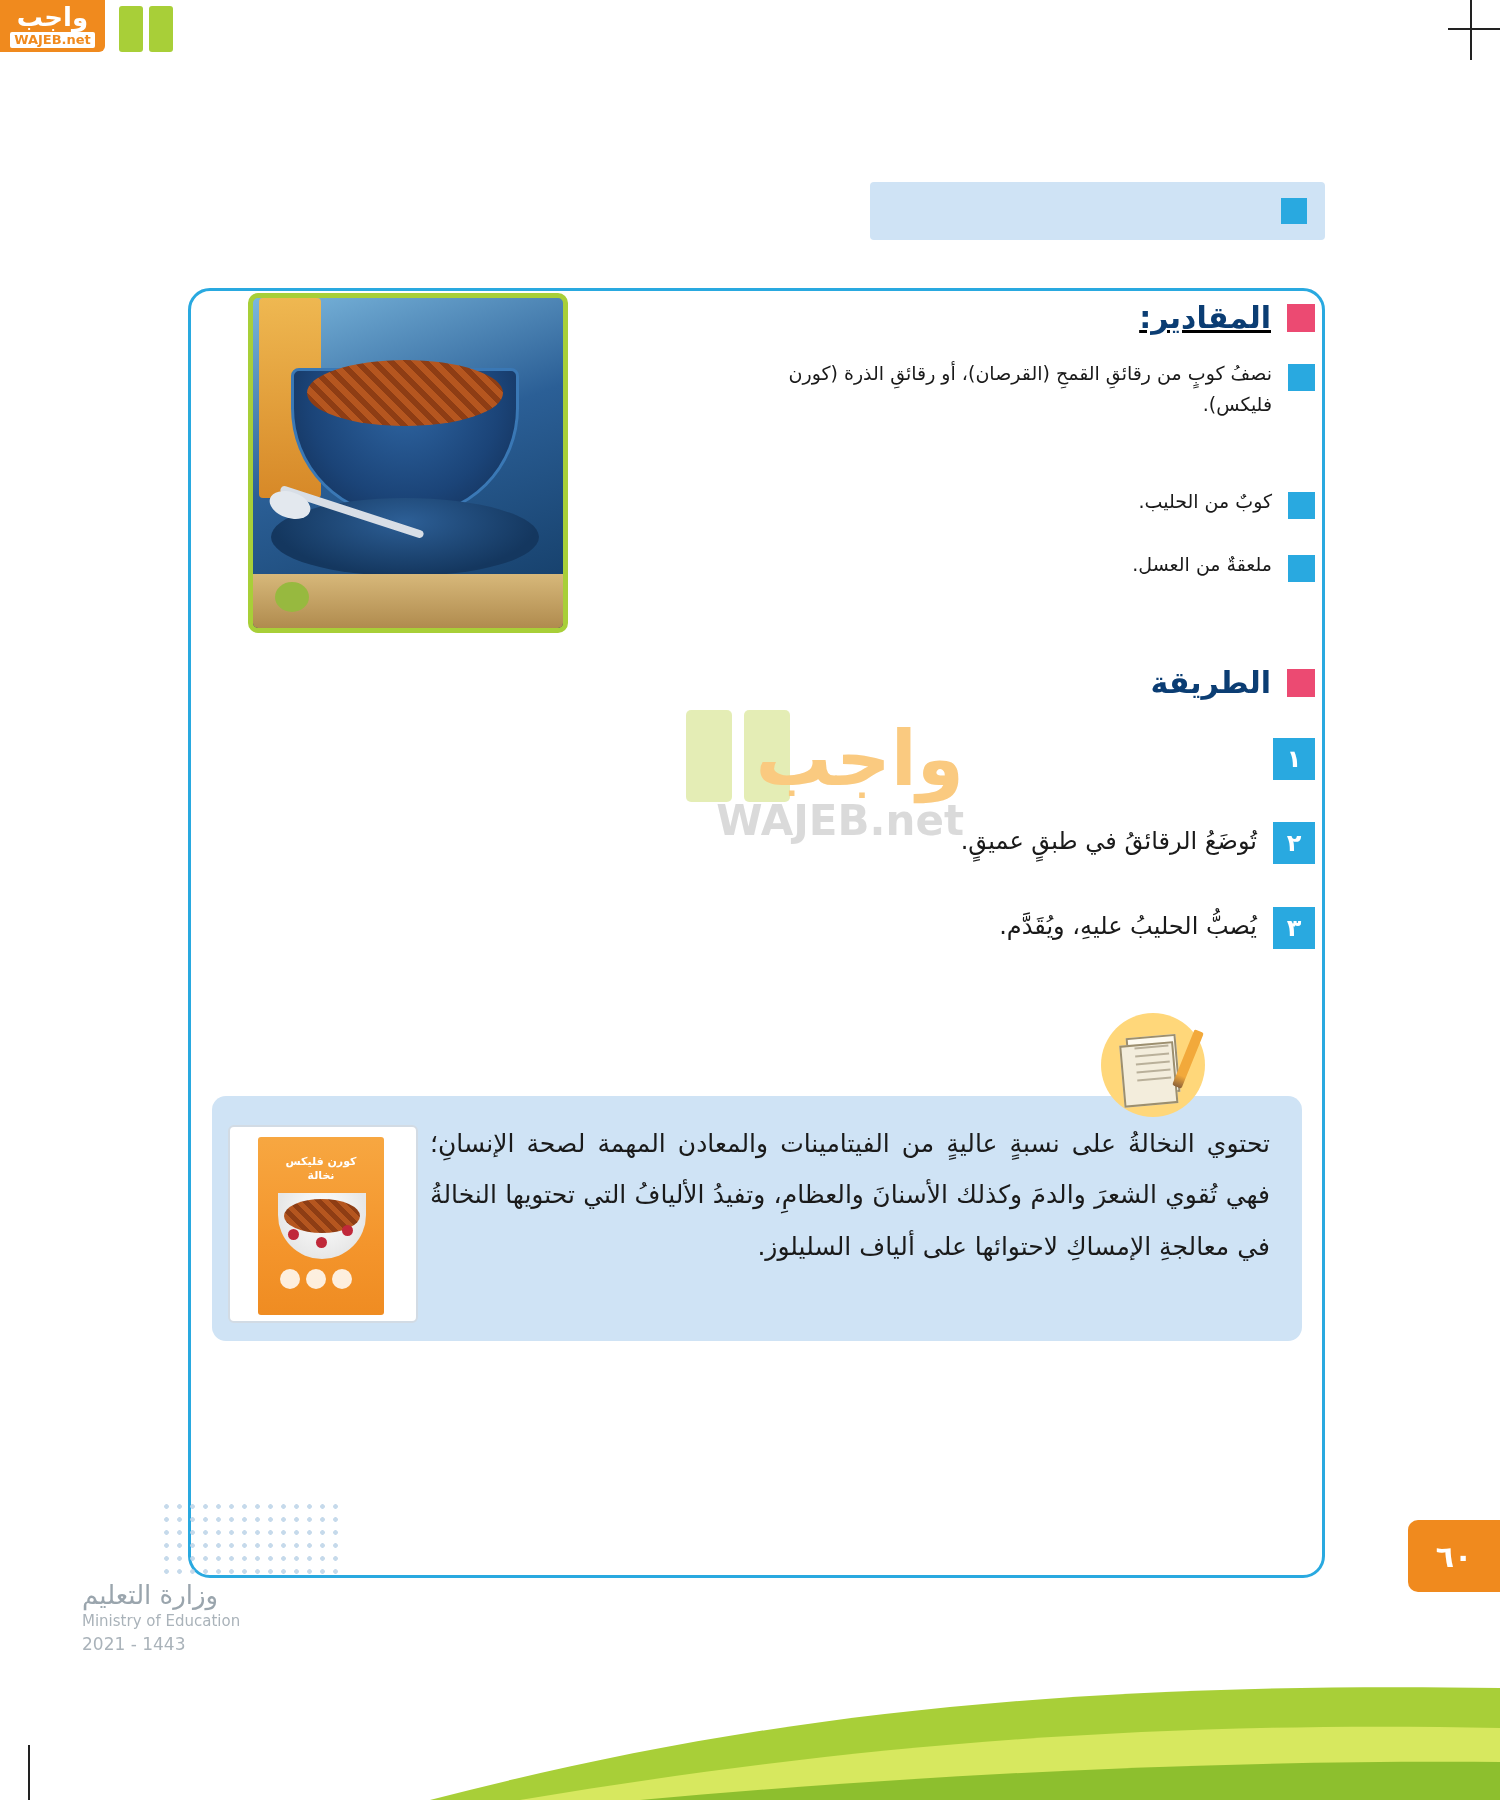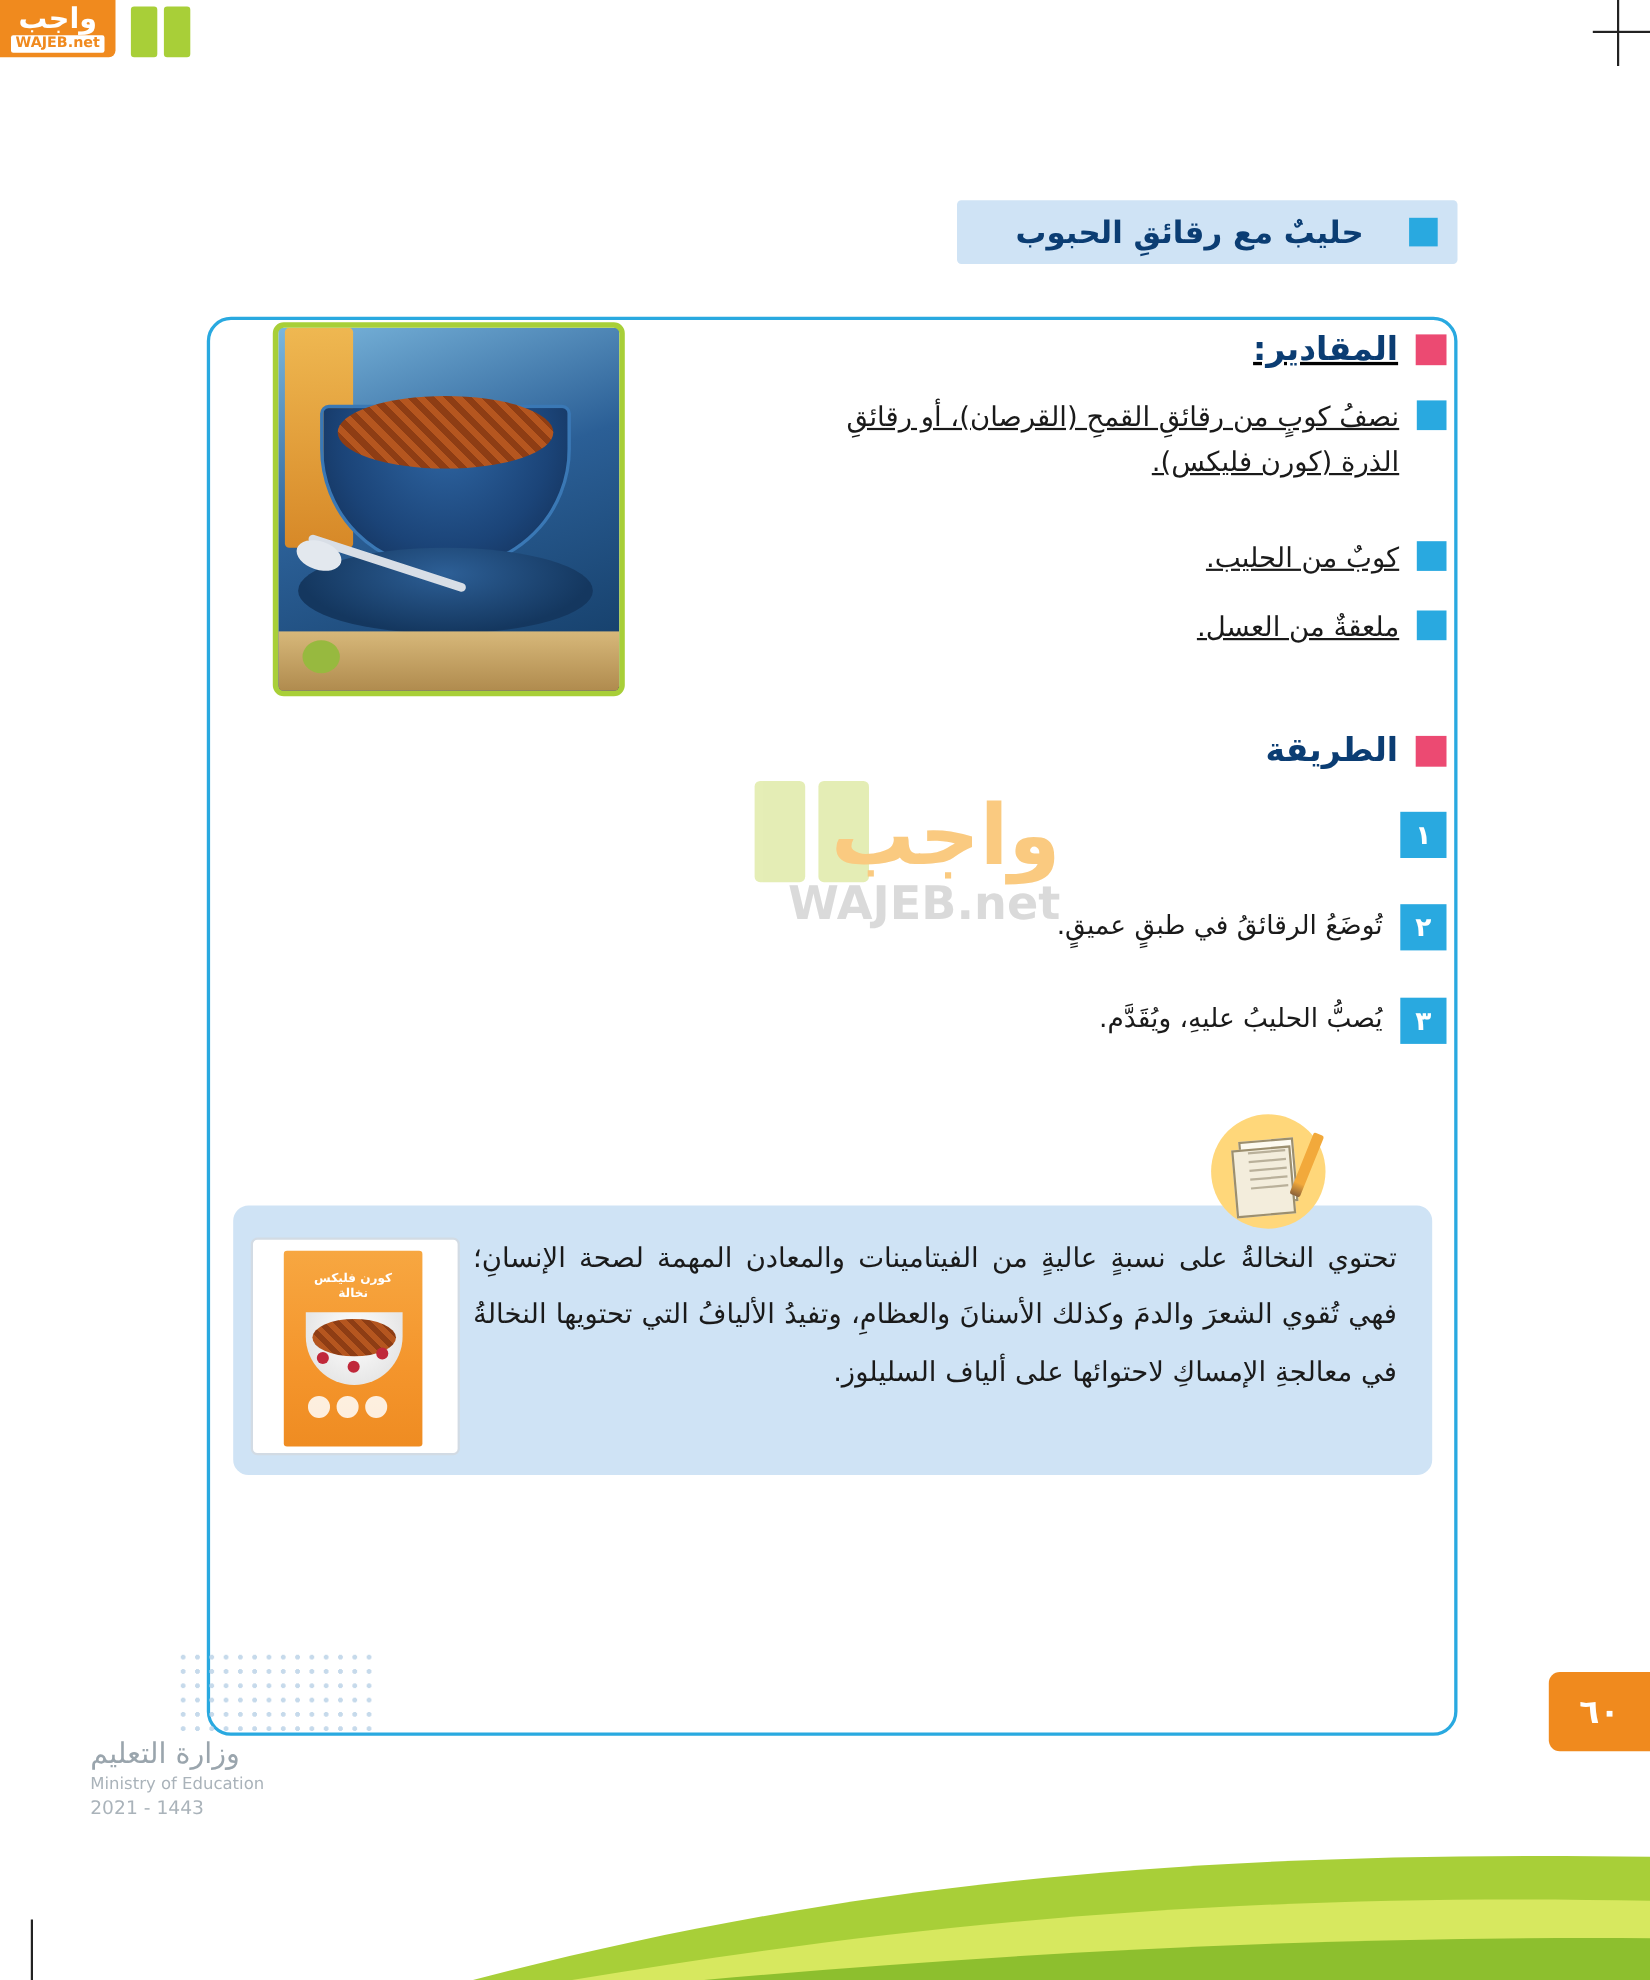--- a/index.html
+++ b/index.html
@@ -180,21 +180,21 @@
   .row .num {
     width: 42px; height: 42px; background: #29a9e0; color: #fff;
     display: flex; align-items: center; justify-content: center;
     font-size: 24px; font-weight: bold; flex: 0 0 auto;
     margin-top: 0px;
   }
   .row .txt {
     font-size: 24px; color: #1a1a1a; line-height: 1.65;
     text-align: right;
   }
-  .row .txt.big { font-size: 25px; text-decoration: underline; }
+  .row .txt.big { font-size: 19px; }
 
   #ingredients-heading { position: absolute; top: 300px; right: 185px; text-decoration: underline; }
   #ing-1 { position: absolute; top: 358px; right: 185px; width: 600px; }
   #ing-2 { position: absolute; top: 486px; right: 185px; }
   #ing-3 { position: absolute; top: 549px; right: 185px; }
 
   #method-heading { position: absolute; top: 665px; right: 185px; }
   #st-1 { position: absolute; top: 738px; right: 185px; }
   #st-2 { position: absolute; top: 822px; right: 185px; }
   #st-3 { position: absolute; top: 907px; right: 185px; }
@@ -383,21 +383,20 @@
     </div>
     <div class="logo-book">
       <div class="half l"></div>
       <div class="half r"></div>
       <div class="spine"></div>
     </div>
   </div>
 
   <div class="title-bar">
     <div class="sq"></div>
-    <div class="txt">حليبٌ مع رقائقِ الحبوب</div>
   </div>
 
   <div class="panel"></div>
 
   <div class="photo">
     <div class="glass"></div>
     <div class="bowl"></div>
     <div class="cereal"></div>
     <div class="saucer"></div>
     <div class="spoon-h"></div>

